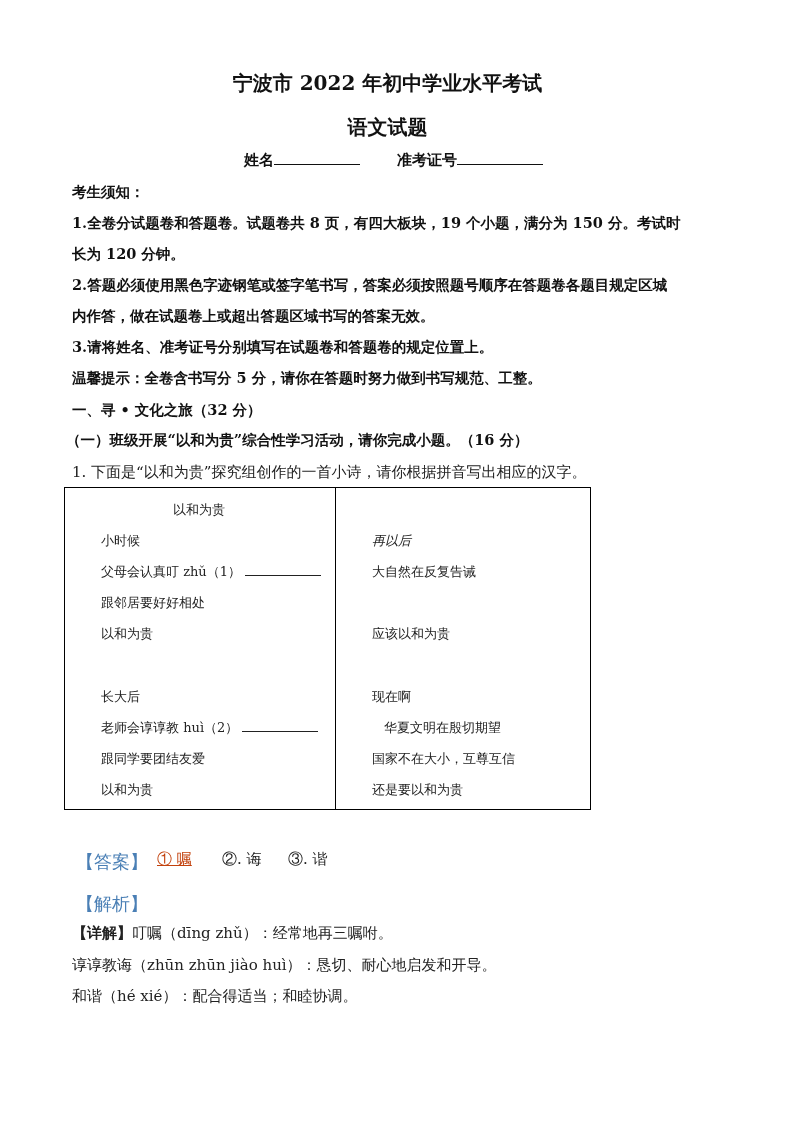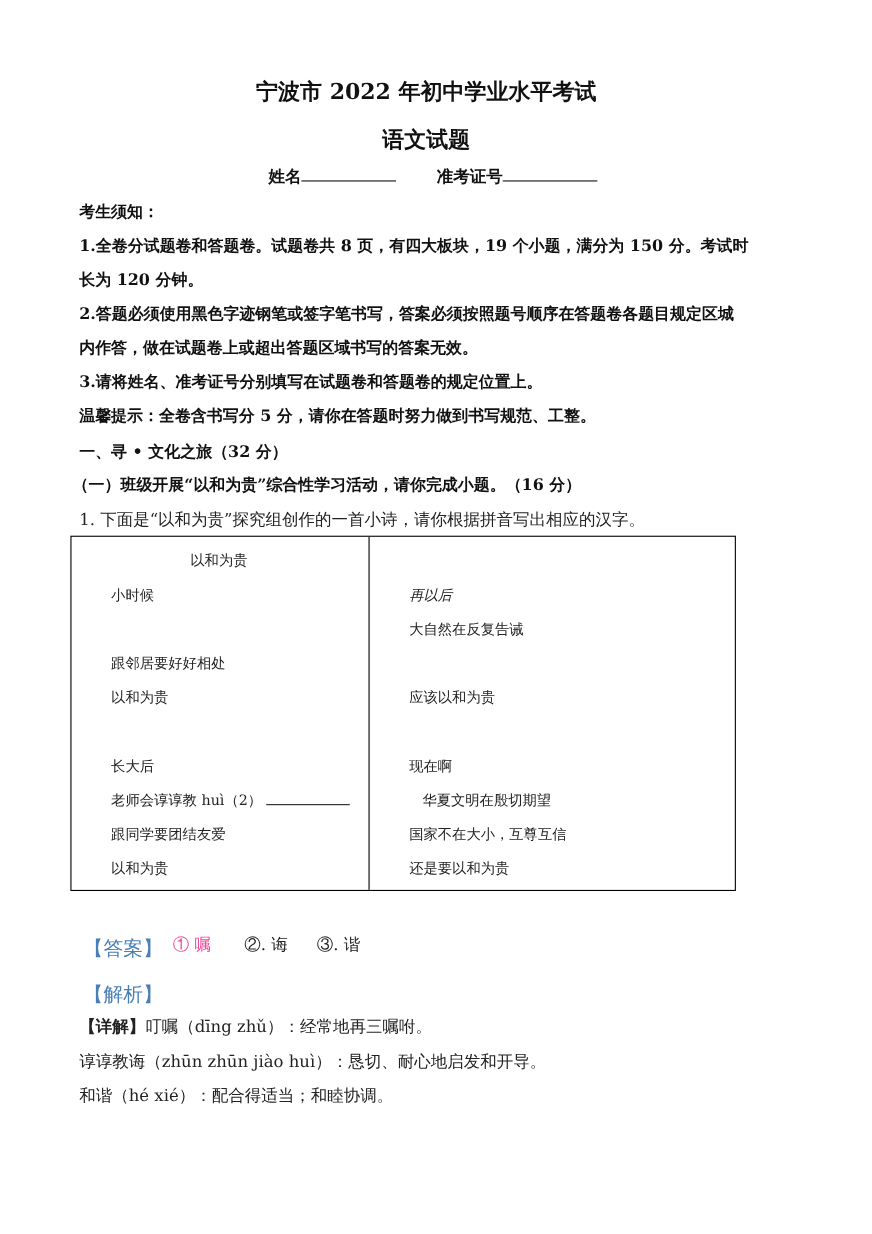--- a/index.html
+++ b/index.html
@@ -20,21 +20,21 @@
       left: 0; width: 775px; text-align: center;
       font-weight: bold; font-size: 20px;
       font-family: "DejaVu Serif", "Liberation Serif", serif;
     }
     .bold { font-weight: bold; }
     .line15 { font-size: 14.5px; font-weight: bold; }
     .small { font-size: 15px; }
     .poem-table {
       position: absolute;
       left: 64px; top: 487px;
-      width: 605px; height: 323px;
+      width: 527px; height: 323px;
       border: 1.5px solid #000;
       box-sizing: border-box;
     }
     .poem-divider {
       position: absolute;
       left: 270px; top: 0; bottom: 0;
       width: 0; border-left: 1.5px solid #000;
     }
     .poem-line {
       position: absolute;
@@ -86,40 +86,43 @@
 <div class="abs line15" style="left:72px; top:401px;">一、寻 • 文化之旅（32 分）</div>
 <div class="abs line15" style="left:66px; top:431px;">（一）班级开展“以和为贵”综合性学习活动，请你完成小题。（16 分）</div>
 <div class="abs small" style="left:72px; top:463px; color:#222;">1. 下面是“以和为贵”探究组创作的一首小诗，请你根据拼音写出相应的汉字。</div>
 
 <div class="poem-table">
   <div class="poem-divider"></div>
 
   <div class="poem-line" style="left:108px; top:13px;">以和为贵</div>
 
   <div class="poem-line" style="left:36px; top:44px;">小时候</div>
+  <div class="poem-line" style="left:36px; top:75px;">
+    <span>父母会认真叮 zhǔ（1）</span><span class="blank"></span>
+  </div>
   <div class="poem-line" style="left:36px; top:106px;">跟邻居要好好相处</div>
   <div class="poem-line" style="left:36px; top:137px;">以和为贵</div>
   <div class="poem-line" style="left:36px; top:200px;font-family:Liberation Mono, monospace;">长大后</div>
   <div class="poem-line" style="left:36px; top:231px;">
     <span>老师会谆谆教 huì（2）</span><span class="blank"></span>
   </div>
   <div class="poem-line" style="left:36px; top:262px;">跟同学要团结友爱</div>
   <div class="poem-line" style="left:36px; top:293px;">以和为贵</div>
 
   <div class="poem-line" style="left:307px; top:44px;font-style:italic;">再以后</div>
   <div class="poem-line" style="left:307px; top:75px;">大自然在反复告诫</div>
   <div class="poem-line" style="left:307px; top:137px;">应该以和为贵</div>
   <div class="poem-line" style="left:307px; top:200px;">现在啊</div>
   <div class="poem-line" style="left:319px; top:231px;">华夏文明在殷切期望</div>
   <div class="poem-line" style="left:307px; top:262px;">国家不在大小，互尊互信</div>
   <div class="poem-line" style="left:307px; top:293px;">还是要以和为贵</div>
 </div>
 
 <div class="abs label-blue" style="left:76px; top:850px;">【答案】</div>
-<div class="abs small" style="left:157px; top:850px; color:#ec4899;">① 嘱</div>
+<div class="abs small" style="left:157px; top:850px; color:#c2410c;text-decoration:underline;">① 嘱</div>
 <div class="abs small" style="left:222px; top:850px; color:#222;">②. 诲</div>
 <div class="abs small" style="left:288px; top:850px; color:#222;">③. 谐</div>
 
 <div class="abs label-blue" style="left:76px; top:892px;">【解析】</div>
 <div class="abs small" style="left:72px; top:924px; color:#222;">
   <span style="font-weight:bold;">【详解】</span><span>叮嘱（dīng zhǔ）：经常地再三嘱咐。</span>
 </div>
 <div class="abs small" style="left:72px; top:956px; color:#222;">谆谆教诲（zhūn zhūn jiào huì）：恳切、耐心地启发和开导。</div>
 <div class="abs small" style="left:72px; top:987px; color:#222;">和谐（hé xié）：配合得适当；和睦协调。</div>
 

